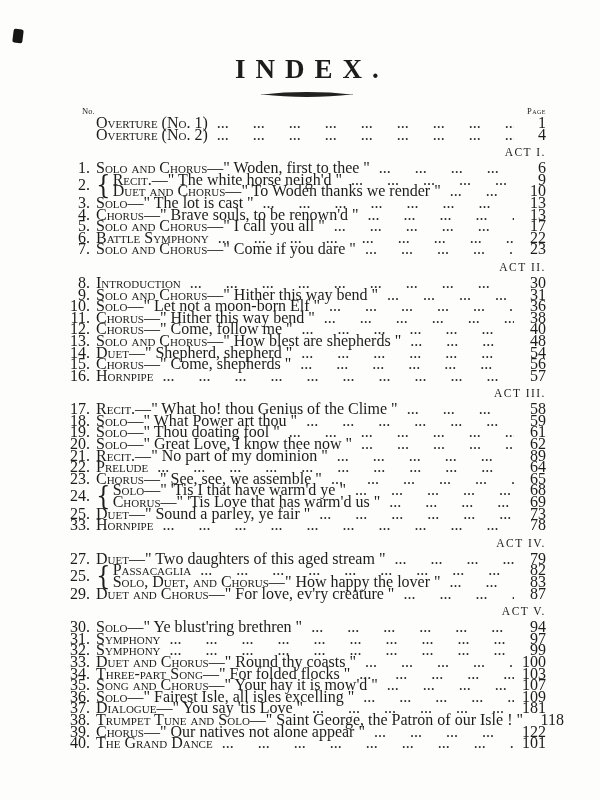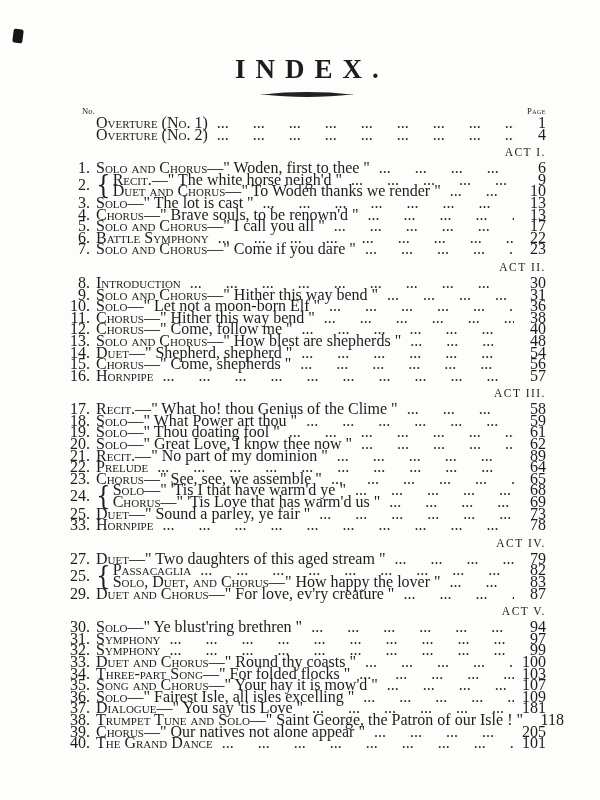--- a/index.html
+++ b/index.html
@@ -382,21 +382,21 @@
         <span class="kind">Trumpet Tune and Solo—</span>
         <span class="titletext">" Saint George, the Patron of our Isle ! "</span>
         <span class="leaders"></span>
         <span class="page-no">118</span>
       </div>
       <div class="row">
         <span class="no">39.</span>
         <span class="kind">Chorus—</span>
         <span class="titletext">" Our natives not alone appear "</span>
         <span class="leaders"></span>
-        <span class="page-no">205</span>
+        <span class="page-no">122</span>
       </div>
       <div class="row">
         <span class="no">40.</span>
         <span class="kind">The Grand Dance</span>
         <span class="leaders"></span>
         <span class="page-no">101</span>
       </div>
     </div>
 </div>
 

